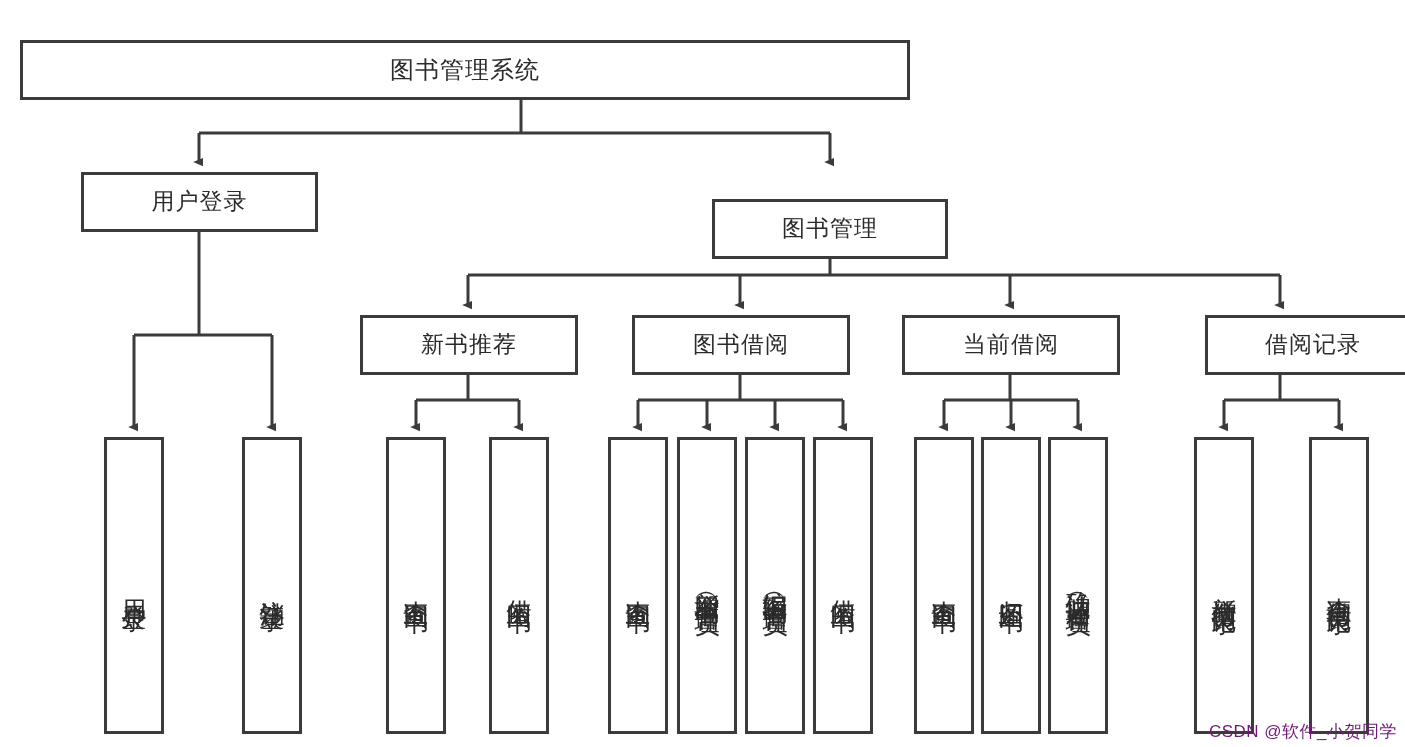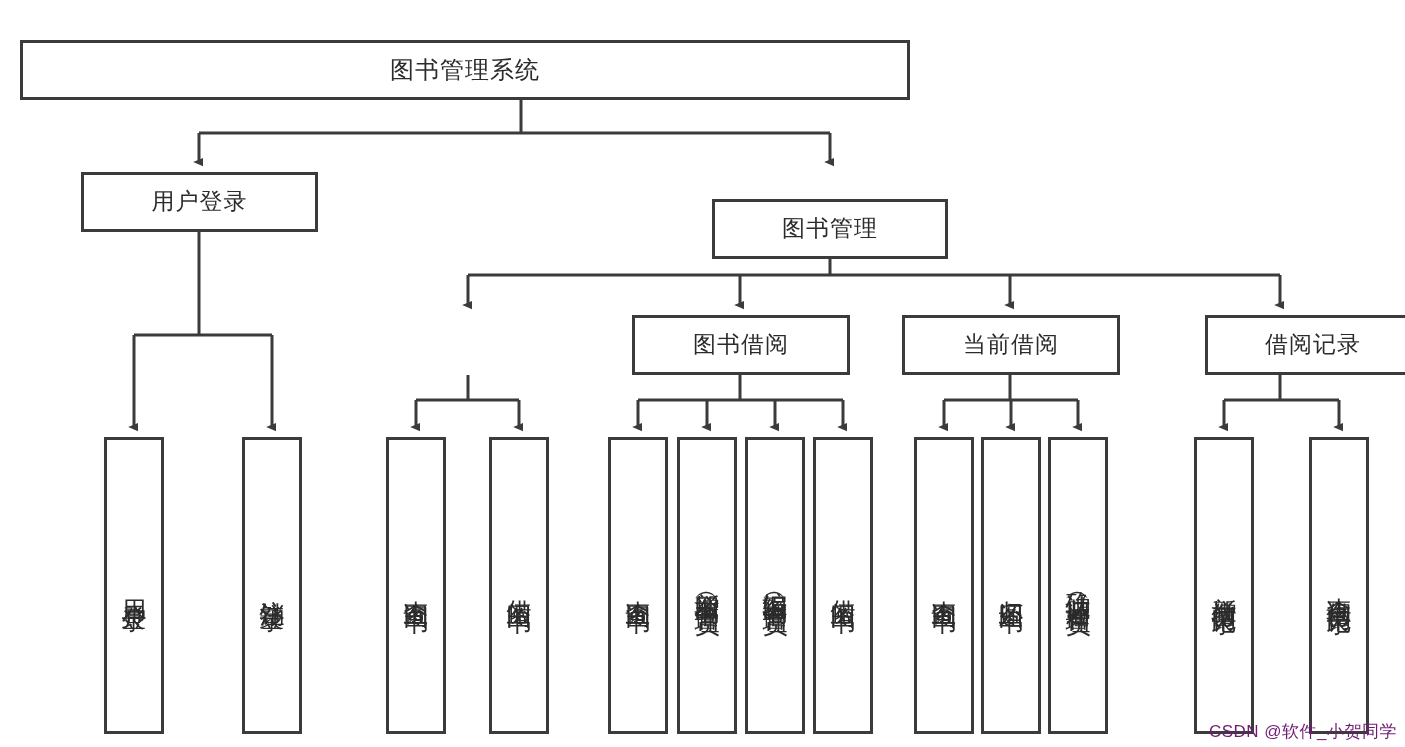--- a/index.html
+++ b/index.html
@@ -125,20 +125,23 @@
     <span class="label">图书管理系统</span>
   </div>
 
   <div class="node horiz" style="left:81px; top:172px; width:237px; height:60px;">
     <span class="label">用户登录</span>
   </div>
   <div class="node horiz" style="left:712px; top:172px; width:236px; height:60px;margin-top:27px;">
     <span class="label">图书管理</span>
   </div>
 
+  <div class="node horiz" style="left:360px; top:315px; width:218px; height:60px;">
+    <span class="label">新书推荐</span>
+  </div>
   <div class="node horiz" style="left:632px; top:315px; width:218px; height:60px;">
     <span class="label">图书借阅</span>
   </div>
   <div class="node horiz" style="left:902px; top:315px; width:218px; height:60px;">
     <span class="label">当前借阅</span>
   </div>
   <div class="node horiz" style="left:1172px; top:315px; width:216px; height:60px;margin-left:33px;">
     <span class="label">借阅记录</span>
   </div>
 

